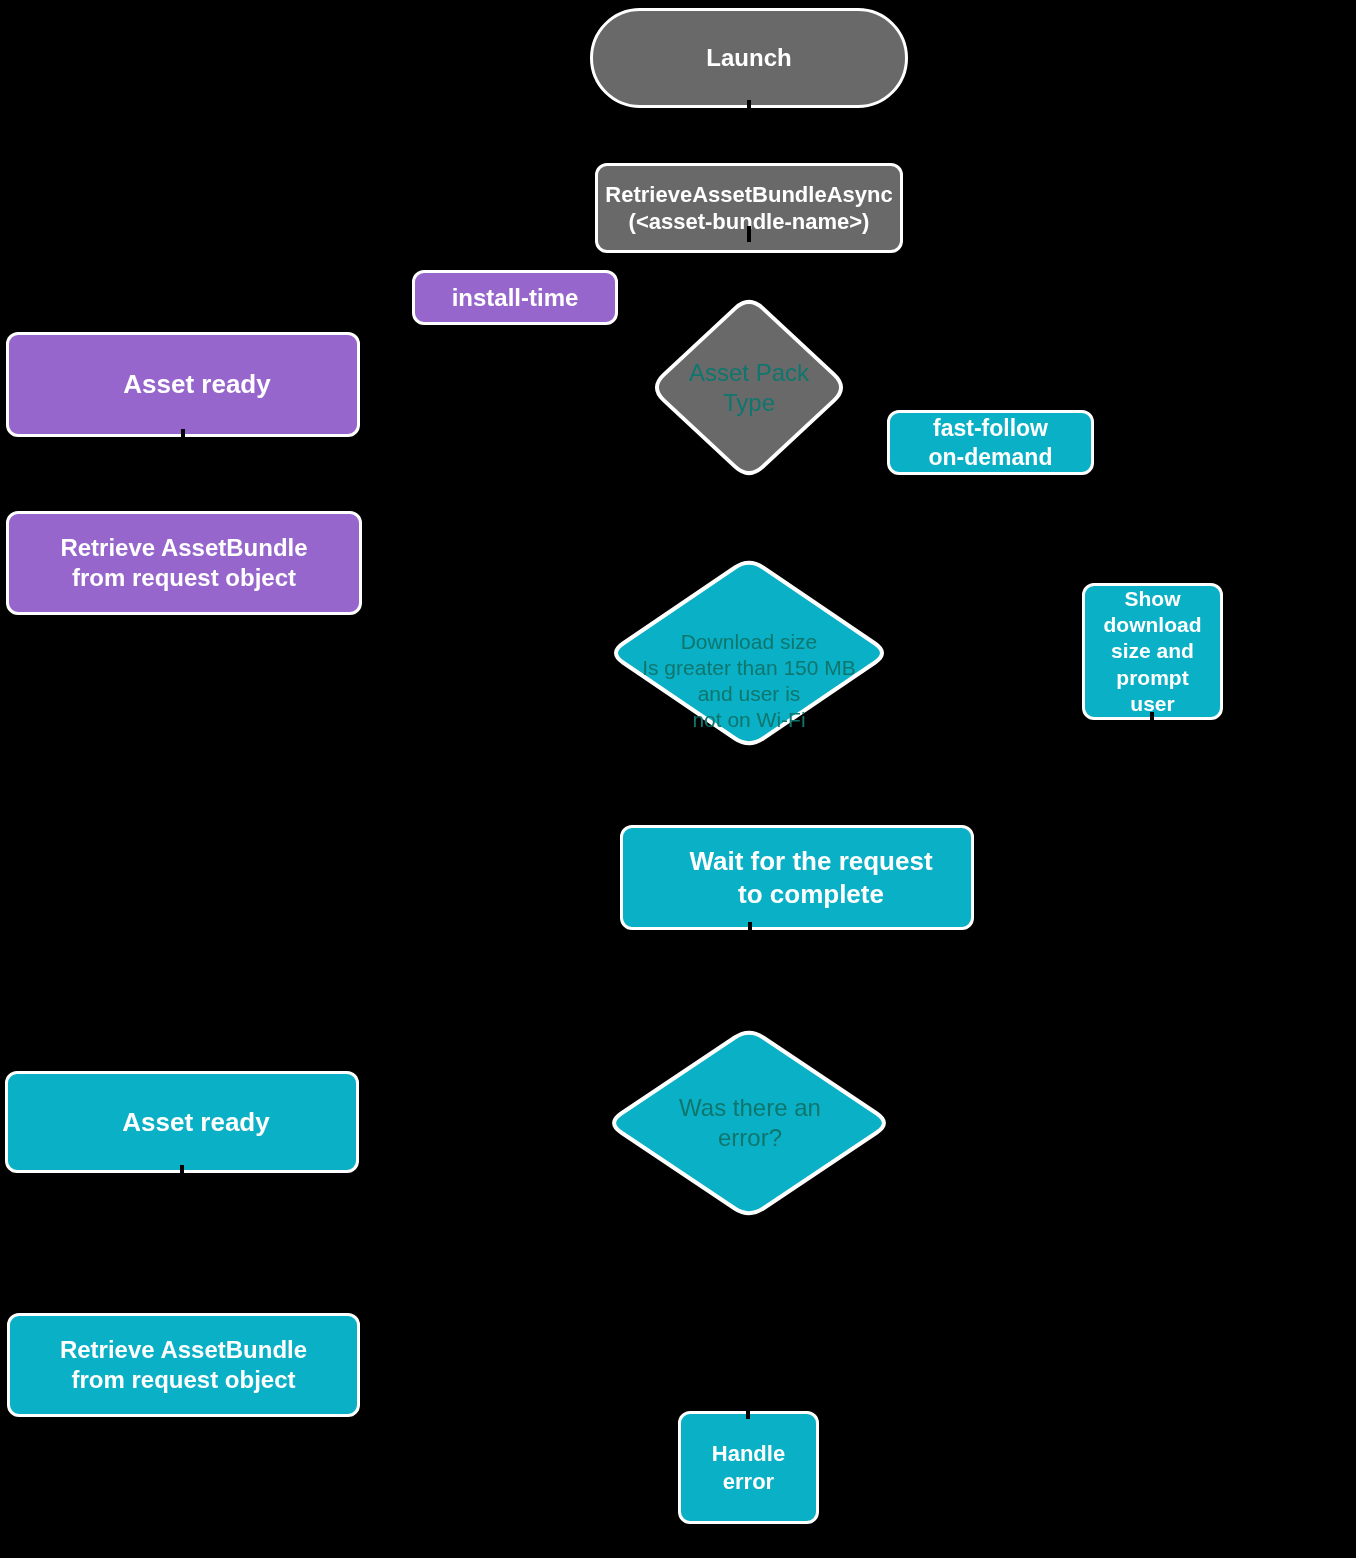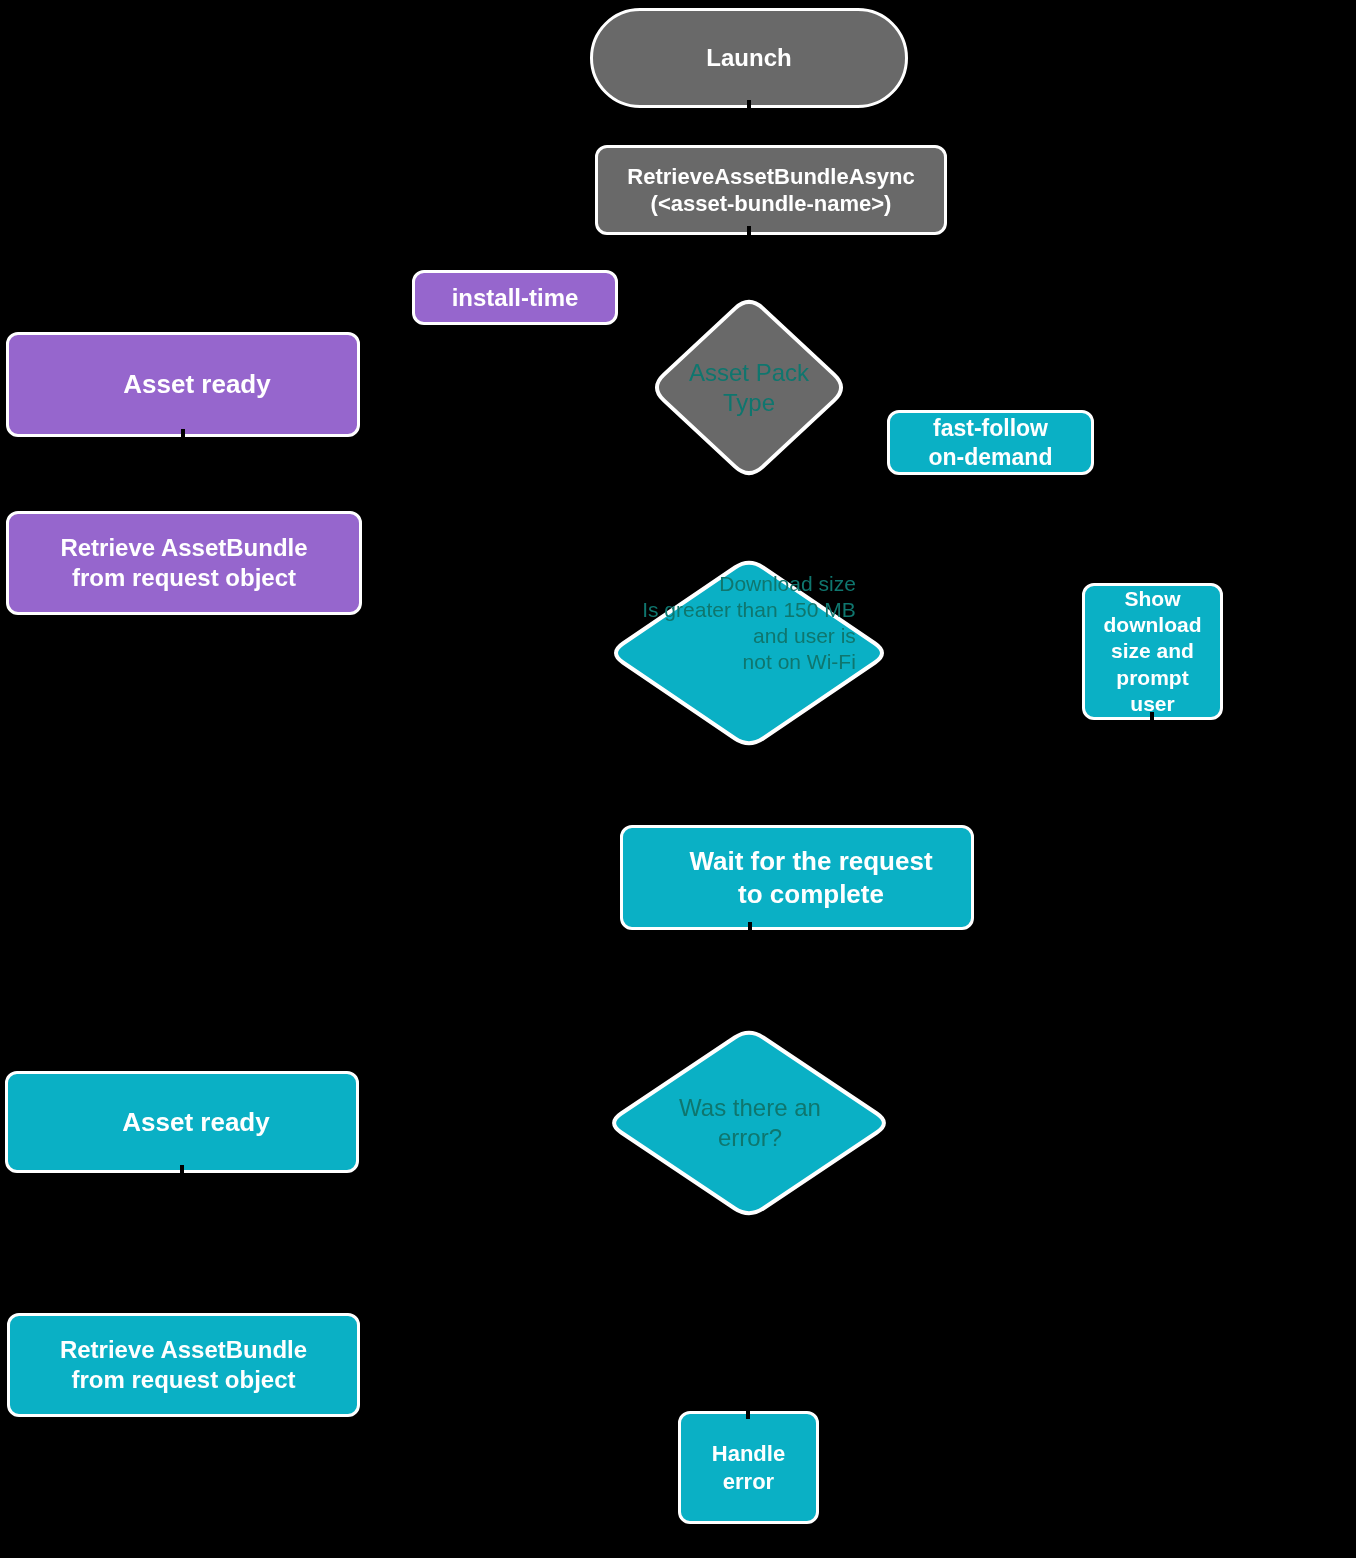--- a/index.html
+++ b/index.html
@@ -59,21 +59,21 @@
 </style>
 </head>
 <body>
 
 <div class="canvas">
 
   <div class="node gray stadium f24" style="left:590px; top:8px; width:318px; height:100px;">
     <span class="label">Launch</span>
   </div>
 
-  <div class="node gray f22" style="left:595px; top:145px; width:352px; height:90px;">
+  <div class="node gray f22" style="left:595px; top:163px; width:308px; height:90px;">
     <span class="label">RetrieveAssetBundleAsync
 (&lt;asset-bundle-name&gt;)</span>
   </div>
 
   <div class="node purple f24" style="left:412px; top:270px; width:206px; height:55px;">
     <span class="label">install-time</span>
   </div>
 
   <svg class="diamond-svg" style="left:646px; top:291px;" width="206" height="193" viewBox="0 0 206 193">
     <path d="M 89.1 17.4 Q 103 4.5 116.9 17.4 L 188.1 83.6 Q 202 96.5 188.1 109.4 L 116.9 175.6 Q 103 188.5 89.1 175.6 L 17.9 109.4 Q 4 96.5 17.9 83.6 Z" fill="#696969" stroke="#ffffff" stroke-width="4" stroke-linejoin="round"></path>
@@ -91,21 +91,21 @@
   </div>
 
   <div class="node purple f24" style="left:6px; top:511px; width:356px; height:104px;">
     <span class="label">Retrieve AssetBundle
 from request object</span>
   </div>
 
   <svg class="diamond-svg" style="left:604px; top:555px;" width="290" height="196" viewBox="0 0 290 196">
     <path d="M 131 12.5 Q 145 3 159 12.5 L 271 88.5 Q 285 98 271 107.5 L 159 183.5 Q 145 193 131 183.5 L 19 107.5 Q 5 98 19 88.5 Z" fill="#0ab0c5" stroke="#ffffff" stroke-width="4" stroke-linejoin="round"></path>
   </svg>
-  <div class="diamond-label f21" style="left:604px; top:525px; width:290px; height:196px;text-align:right;">Download size
+  <div class="diamond-label f21" style="left:604px; top:583px; width:290px; height:196px;">Download size
 Is greater than 150 MB
 and user is
 not on Wi-Fi</div>
 
   <div class="node teal f21" style="left:1082px; top:583px; width:141px; height:137px;">
     <span class="label">Show
 download
 size and
 prompt
 user</span>

